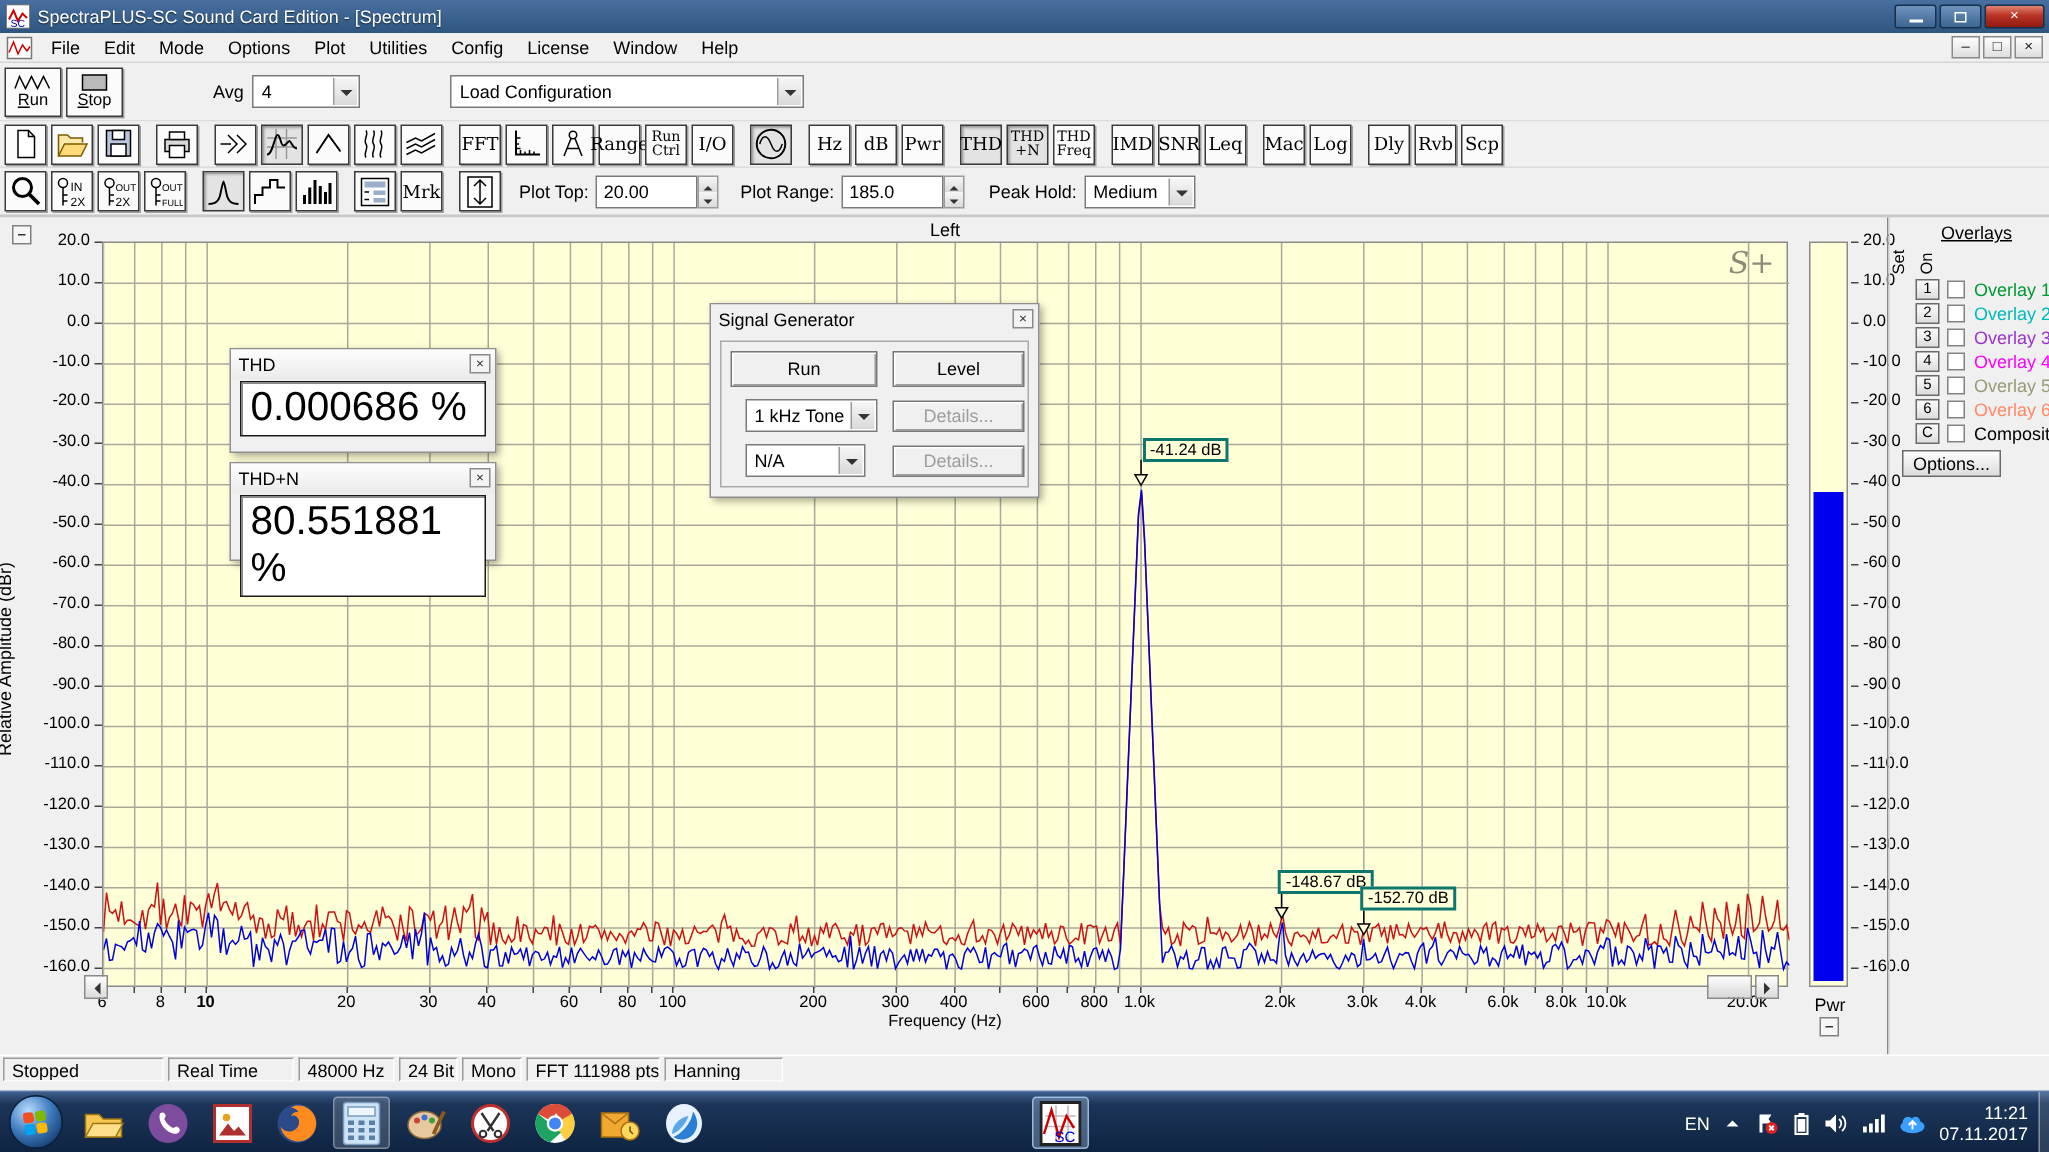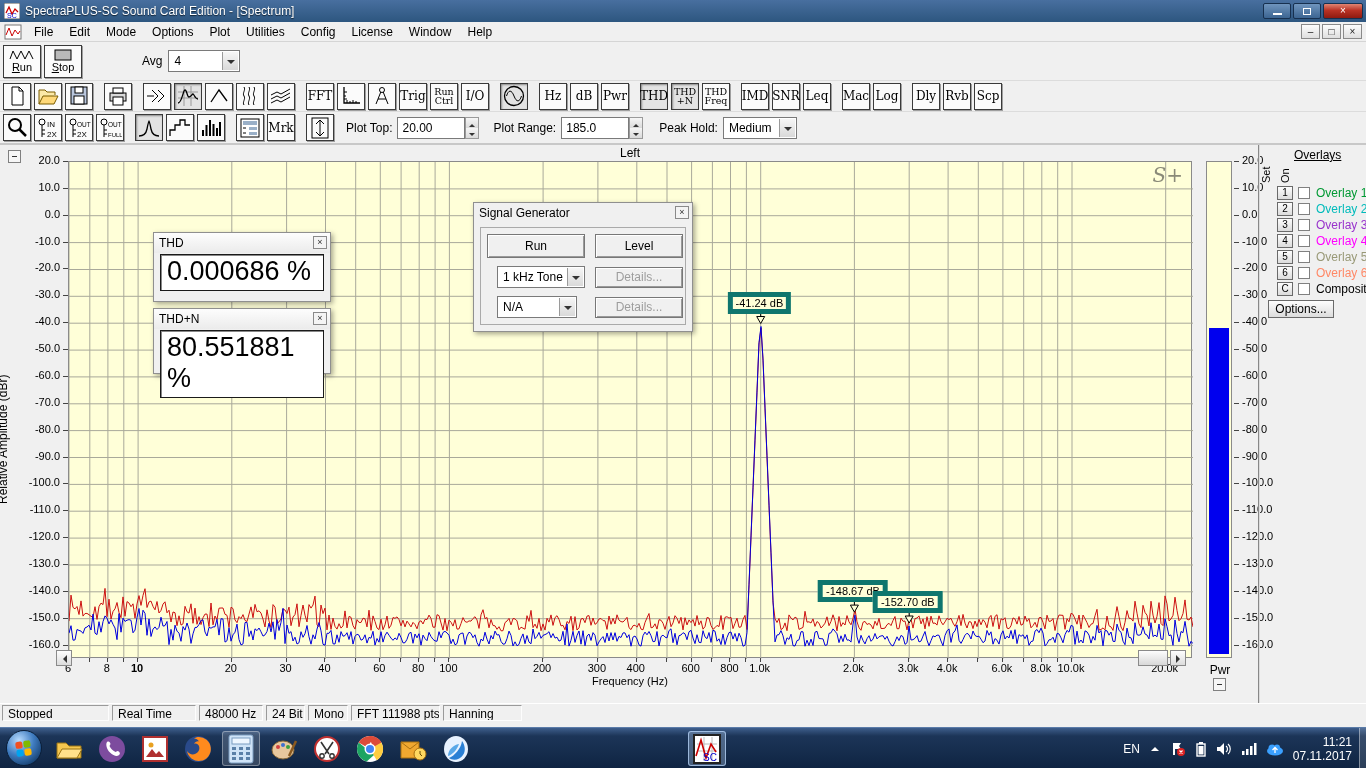--- a/index.html
+++ b/index.html
@@ -58,22 +58,22 @@
   #main { position:absolute; left:0; top:145px; width:1366px; height:558px; background:#f0f0f0; font-size:11px; }
   #plot { position:absolute; left:68px; top:16px; width:1124px; height:497px; background:#ffffd8;
     border:1px solid #8a8a8a; }
   #plot svg { position:absolute; left:0; top:0; }
   .ylab { position:absolute; width:60px; text-align:right; font-size:11px; }
   .ymlab { position:absolute; text-align:left; font-size:11px; }
   .xlab { position:absolute; width:46px; margin-left:-23px; text-align:center; font-size:11px; top:517px; }
   .xtick { position:absolute; width:1px; height:4px; background:#444; top:513px; }
   .ytick { position:absolute; width:5px; height:1px; background:#444; }
   .rot { position:absolute; transform:rotate(-90deg); transform-origin:0 100%; white-space:nowrap; font-size:12px; }
-  .mkbox { position:absolute; transform:translateX(-52%); background:#ffffd8; border:5px solid #0f766e;
-    font-size:11px; padding:0 3px; white-space:nowrap; }
+  .mkbox { position:absolute; transform:translateX(-52%); background:#ffffd8; border:2px solid #0f766e;
+    font-size:11px; padding:0 3px; white-space:nowrap;margin-left:31px; }
   #splogo { position:absolute; right:8px; top:1px; font-family:"DejaVu Serif",serif; font-style:italic;
     font-size:20px; color:#8a8a78; }
   .minibox { position:absolute; width:13px; height:13px; border:1px solid #808080; background:#f6f6f6; }
   .minibox:after { content:""; position:absolute; left:3px; top:5px; width:5px; height:1px; background:#333; }
   .scrbtn { position:absolute; width:16px; height:16px; background:linear-gradient(#fdfdfd,#dcdcdc);
     border:1px solid #8a8a8a; }
   .scrbtn:after { content:""; position:absolute; border:4px solid transparent; }
   .scrbtn.l:after { left:2px; top:4px; border-right-color:#333; }
   .scrbtn.r:after { left:5px; top:4px; border-left-color:#333; }
   .scrthumb { position:absolute; width:30px; height:16px; background:linear-gradient(#fdfdfd,#d8d8d8); border:1px solid #8a8a8a; }
@@ -173,20 +173,26 @@
       </svg>
       <span class="bl">Stop</span>
     </div>
     <span class="lbl" style="margin-left:60px">Avg</span>
     <div class="combo" style="width:72px; margin-left:6px">
       <span>4</span>
       <span class="da">
           <span class="tri-d"></span>
         </span>
     </div>
+    <div class="combo" style="width:236px; margin-left:60px">
+      <span>Load Configuration</span>
+      <span class="da">
+          <span class="tri-d"></span>
+        </span>
+    </div>
   </div>
 
   <div class="tb" id="tb2">
       <div class="tbtn">
         <svg width="24" height="24" viewBox="0 0 24 24">
           <path d="M7 3h7l4 4v14H7z" fill="#fff" stroke="#000"></path>
           <path d="M14 3v4h4" fill="none" stroke="#000"></path>
         </svg>
       </div>
       <div class="tbtn">
@@ -249,21 +255,21 @@
           <path d="M8 19v-3M11 19v-2M14 19v-3M17 19v-2M5 8h3M5 12h2M5 15h3" stroke="#000"></path>
         </svg>
       </div>
       <div class="tbtn">
         <svg width="24" height="24" viewBox="0 0 24 24">
           <circle cx="12" cy="6" r="2.5" fill="none" stroke="#000"></circle>
           <path d="M10.8 8L6 20M13.2 8L18 20M8 15h8" fill="none" stroke="#000"></path>
         </svg>
       </div>
       <div class="tbtn">
-        <span class="txt">Trig</span>
+        <span class="txt">Range</span>
       </div>
       <div class="tbtn">
         <span class="txt two">Run
 Ctrl</span>
       </div>
       <div class="tbtn">
         <span class="txt">I/O</span>
       </div>
       <span class="sep"></span>
       <div class="tbtn active">

